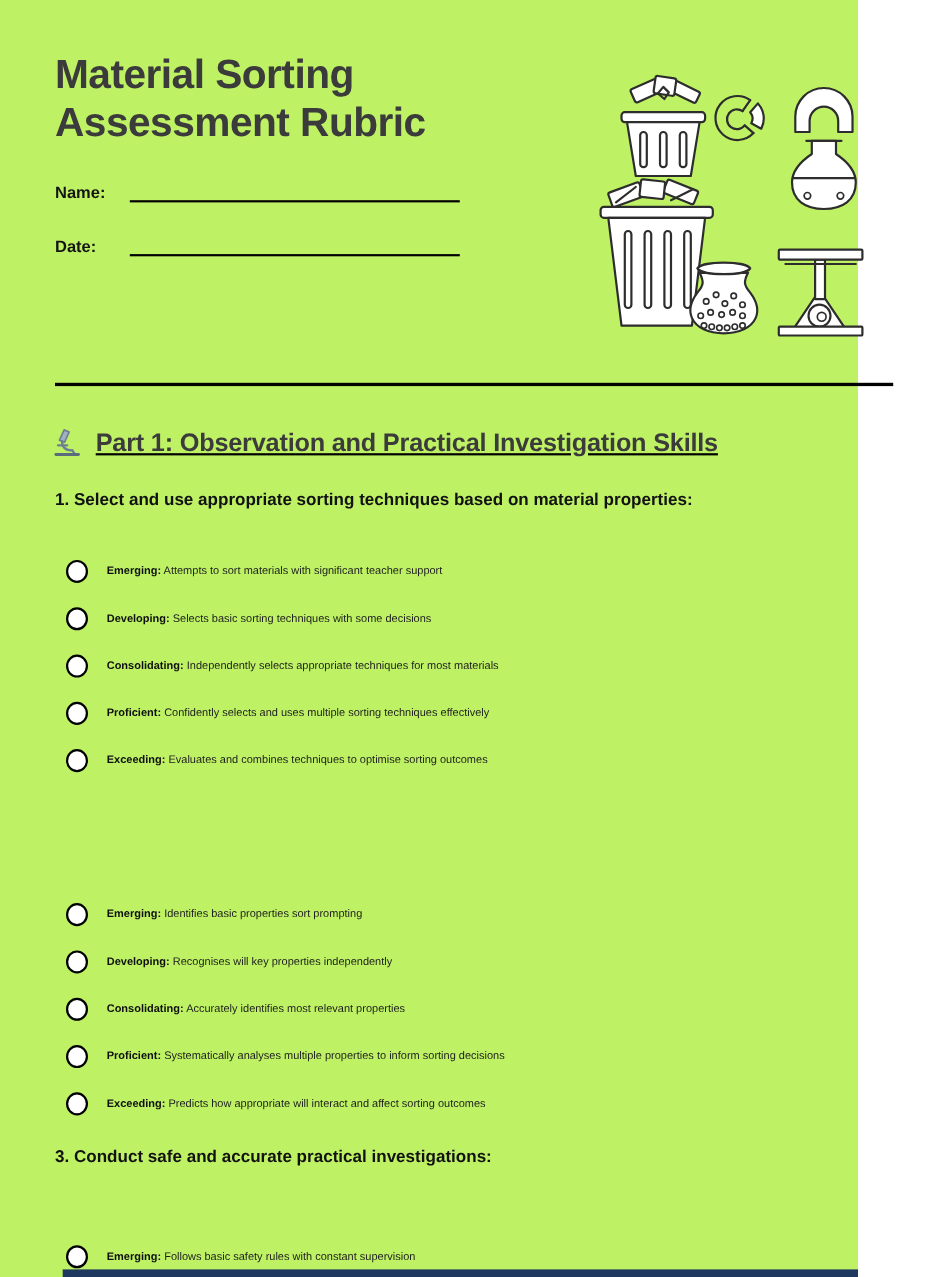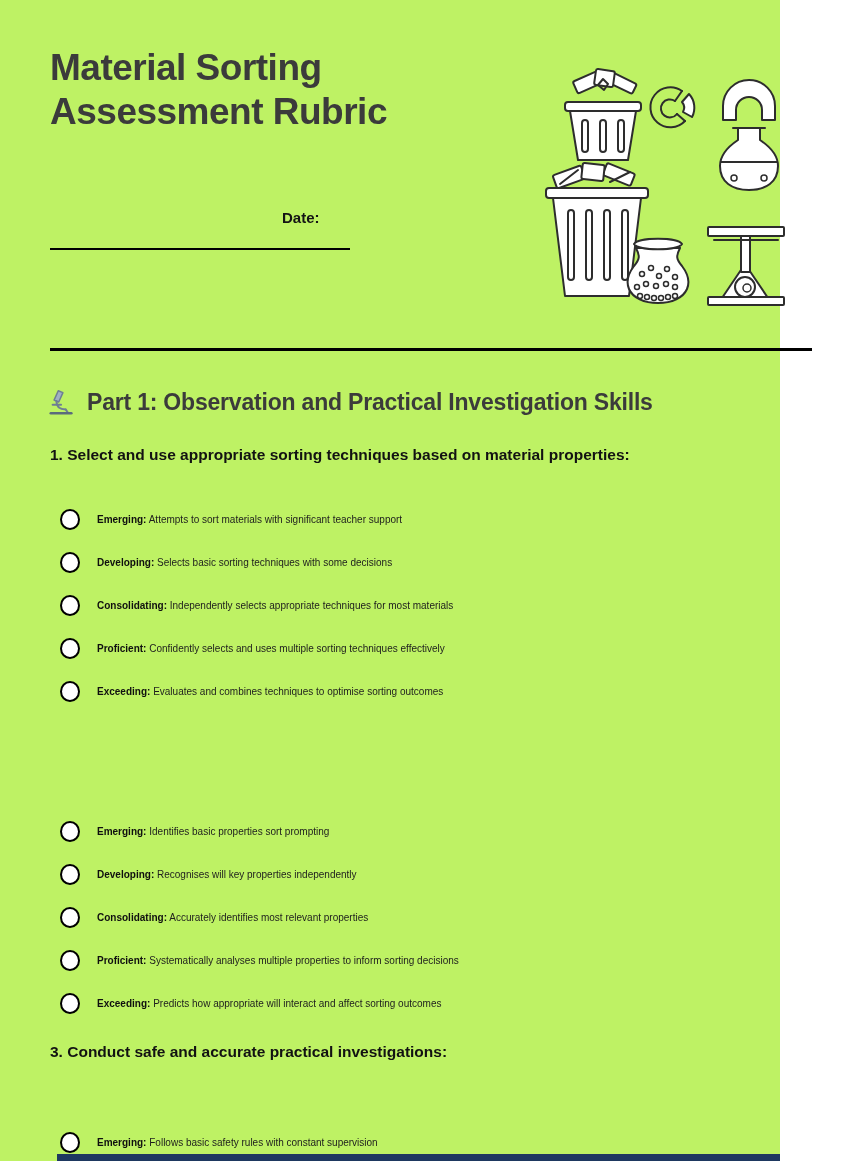--- a/index.html
+++ b/index.html
@@ -6,29 +6,29 @@
   html,body { width:860px; height:1161px; background:#fff; overflow:hidden;
               font-family:"Liberation Sans", sans-serif; }
   .page { position:relative; width:780px; height:1161px; background:#bef264; }
 
   .title { position:absolute; left:50px; top:46px; width:430px;
            font-size:37px; font-weight:800; line-height:1.2; color:#3b3b3b;
            letter-spacing:-0.5px; }
 
   .field { position:absolute; left:50px; display:flex; align-items:flex-end; }
   .field-name { top:160px; }
-  .field-date { top:209px;flex-direction:column; }
+  .field-date { top:209px; }
   .field-label { font-size:15px; font-weight:700; color:#141414; width:68px; }
   .write-line { width:300px; border-bottom:2px solid #000; height:24px; }
 
   .art { position:absolute; left:538px; top:58px; }
 
   .rule { position:absolute; left:50px; top:348px; width:762px; height:3px; background:#000; }
 
-  .section-head { position:absolute; left:48px; top:388px; display:flex; align-items:center; gap:11px; }
+  .section-head { position:absolute; left:48px; top:388px; display:flex; align-items:center; gap:11px;text-decoration:underline; }
   .section-title { font-size:23px; font-weight:800; color:#3b3b3b; letter-spacing:-0.2px; }
 
   .q-label { position:absolute; left:50px; font-size:15.5px; font-weight:700; color:#121212; }
   .q1-label { top:446px; }
   .q2-label { top:757px; }
   .q3-label { top:1043px; }
 
   .options { position:absolute; left:60px; width:760px; }
   .q1-options { top:509px; }
   .q2-options { top:821px; }
@@ -45,20 +45,24 @@
   svg .fl { fill:#fff; stroke:#2d2d2d; stroke-width:2; stroke-linejoin:round; }
   svg .dot { fill:none; stroke:#2d2d2d; stroke-width:1.5; }
 </style>
 </head>
 <body>
 
 <div class="page">
 
   <div class="title">Material Sorting Assessment Rubric</div>
 
+  <div class="field field-name">
+    <span class="field-label">Name:</span>
+    <span class="write-line"></span>
+  </div>
   <div class="field field-date">
     <span class="field-label">Date:</span>
     <span class="write-line"></span>
   </div>
 
   <svg class="art" width="282" height="252" viewBox="0 0 282 252">
     <g>
       <rect class="fl" x="36" y="18" width="26" height="13" rx="2" transform="rotate(-24 49 24)"></rect>
       <rect class="fl" x="72" y="20" width="26" height="11" rx="2" transform="rotate(26 85 25)"></rect>
       <rect class="fl" x="57" y="12" width="19" height="16" rx="2" transform="rotate(8 66 20)"></rect>

